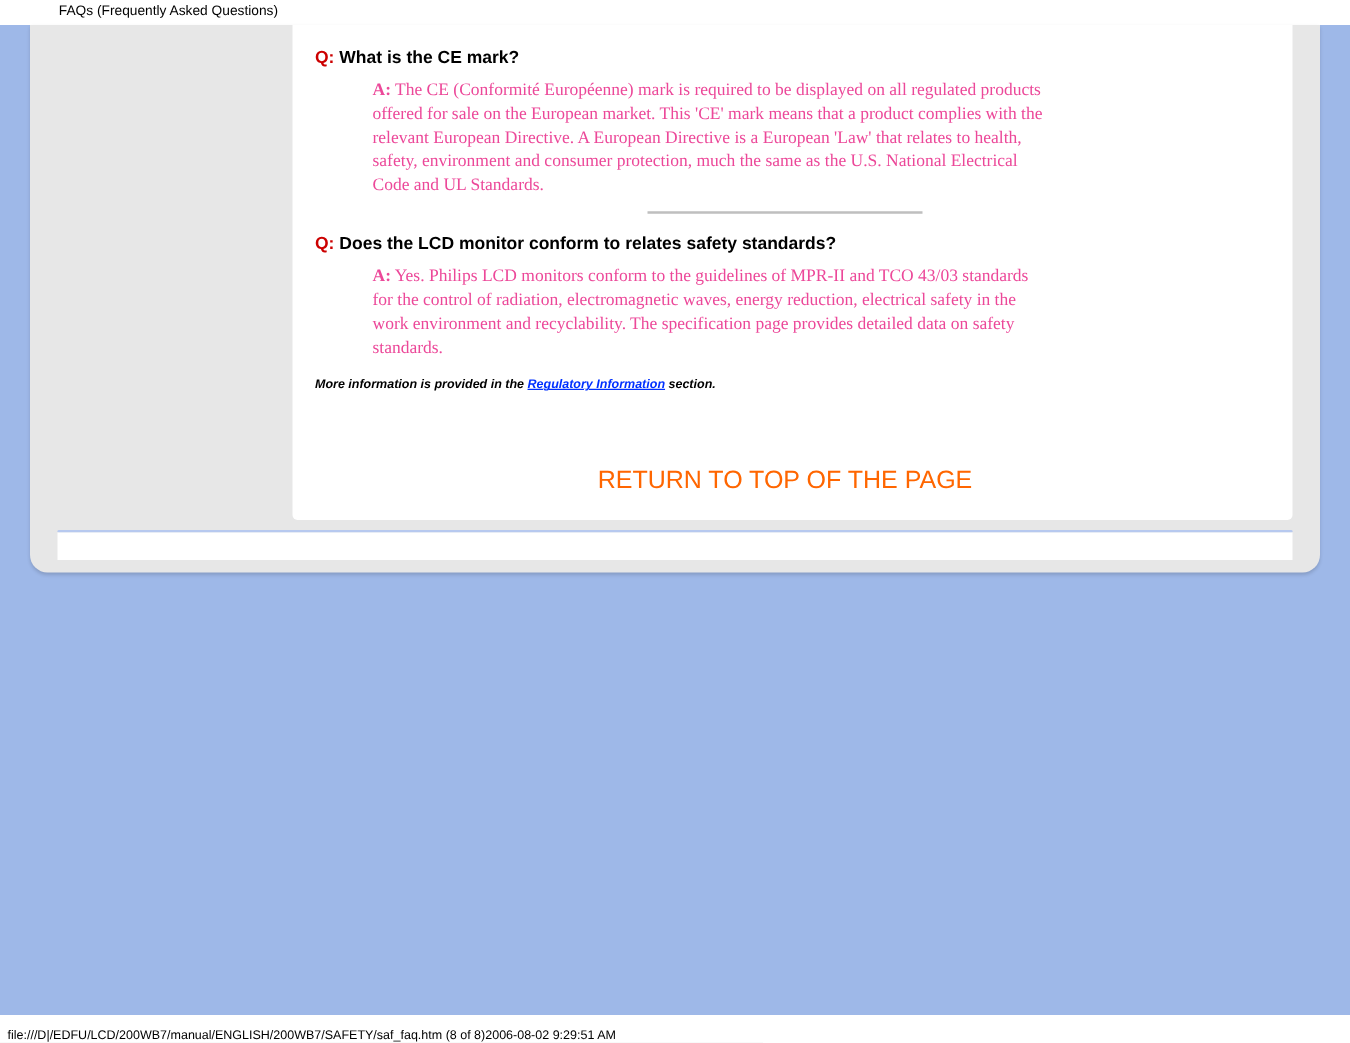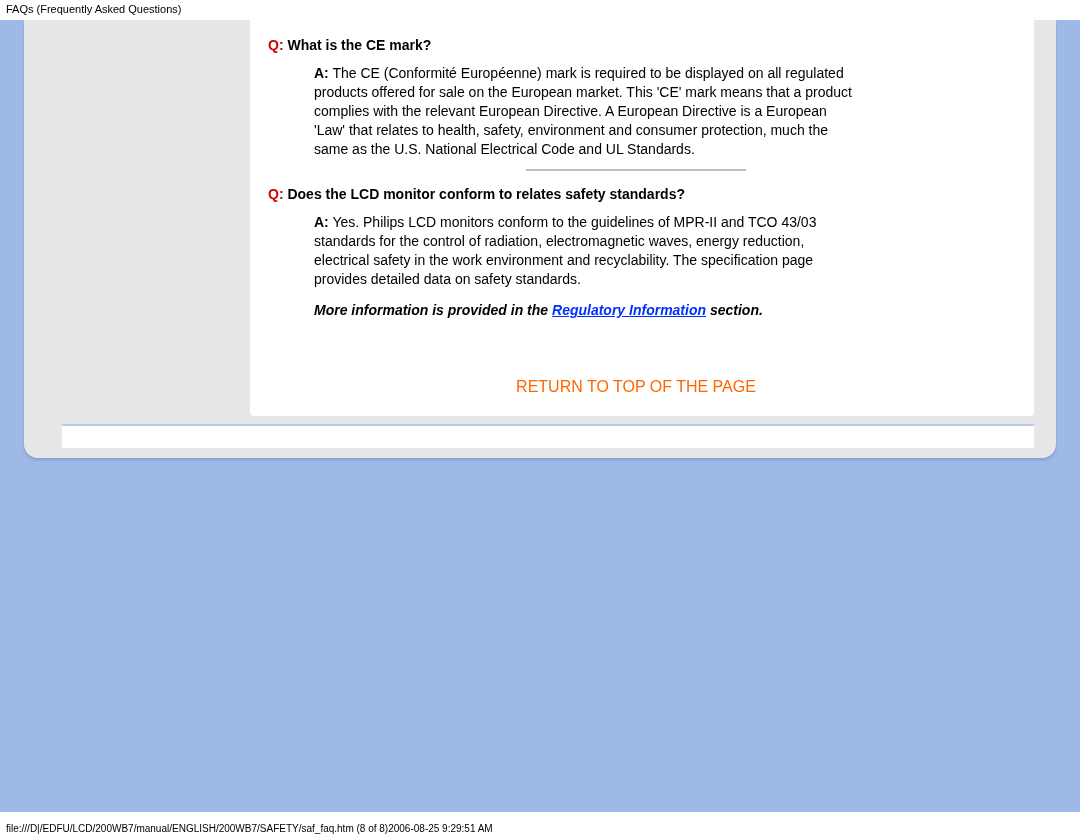--- a/index.html
+++ b/index.html
@@ -1,33 +1,34 @@
 <!DOCTYPE html>
 <html><head>
 <meta charset="utf-8">
 <style>
   * { box-sizing: border-box; margin: 0; padding: 0; }
   html, body { width: 1080px; height: 834px; font-family: Arial, Helvetica, sans-serif; background: #fff; }
   .header-strip {
     font-size: 11px;
     padding: 3px 6px;
     color: #000;
+    margin-left: 41px;
   }
   .outer-blue {
     background: #9eb8e8;
     margin-top: 2px;
     padding: 0 0 0 0;
     height: 792px;
     position: relative;
   }
   .gray-panel {
     background: #e7e7e7;
     margin: 0 24px;
     border-radius: 0 0 14px 14px;
-    padding: 0 0 10px 16px;
+    padding: 0 0 10px 0;
     box-shadow: 0 2px 3px rgba(0,0,0,0.15);
   }
   .white-panel {
     background: #fff;
     margin-left: 210px;
     margin-right: 22px;
     margin-bottom: 0;
     padding: 10px 30px 20px 18px;
     min-height: 380px;
     border-radius: 0 0 4px 4px;
@@ -51,42 +52,42 @@
     margin-top: 6px;
     line-height: 1.3;
   }
   .faq-q .q-red { color: #c00; }
   .faq-a {
     margin-left: 46px;
     margin-top: 10px;
     margin-bottom: 10px;
     font-size: 14px;
     line-height: 1.35;
-    color: #000000;
+    color: #ec4899;
     max-width: 540px;
+    font-family: Liberation Serif, serif;
   }
   .faq-a .a-red { font-weight: bold; }
   .hr-sep {
     margin: 8px auto 14px auto;
     width: 220px;
     height: 2px;
     background: #bfbfbf;
   }
   .more-info {
     font-style: italic;
     font-weight: bold;
-    font-size: 14px;
-    margin-left: 46px;
+    font-size: 10px;
     margin-top: 14px;
   }
   .more-info .link-blue { color: #0030ff; }
   .return-top {
     text-align: center;
     margin-top: 60px;
-    font-size: 16px;
+    font-size: 20px;
   }
   .return-top a { color: #ff6600; text-decoration: none; }
   .footer-path {
     position: absolute;
     bottom: -22px;
     left: 0;
     font-size: 10px;
     color: #000;
     padding-left: 6px;
     white-space: nowrap;
@@ -125,15 +126,15 @@
 
         <div class="return-top">
           <a href="#">RETURN TO TOP OF THE PAGE</a>
         </div>
 
       </div>
       <div class="accent-line"></div>
       <div class="bottom-white-bar"></div>
     </div>
 
-    <div class="footer-path">file:///D|/EDFU/LCD/200WB7/manual/ENGLISH/200WB7/SAFETY/saf_faq.htm (8 of 8)2006-08-25 9:29:51 AM</div>
+    <div class="footer-path">file:///D|/EDFU/LCD/200WB7/manual/ENGLISH/200WB7/SAFETY/saf_faq.htm (8 of 8)2006-08-02 9:29:51 AM</div>
   </div>
 </div>
 
 </body></html>

